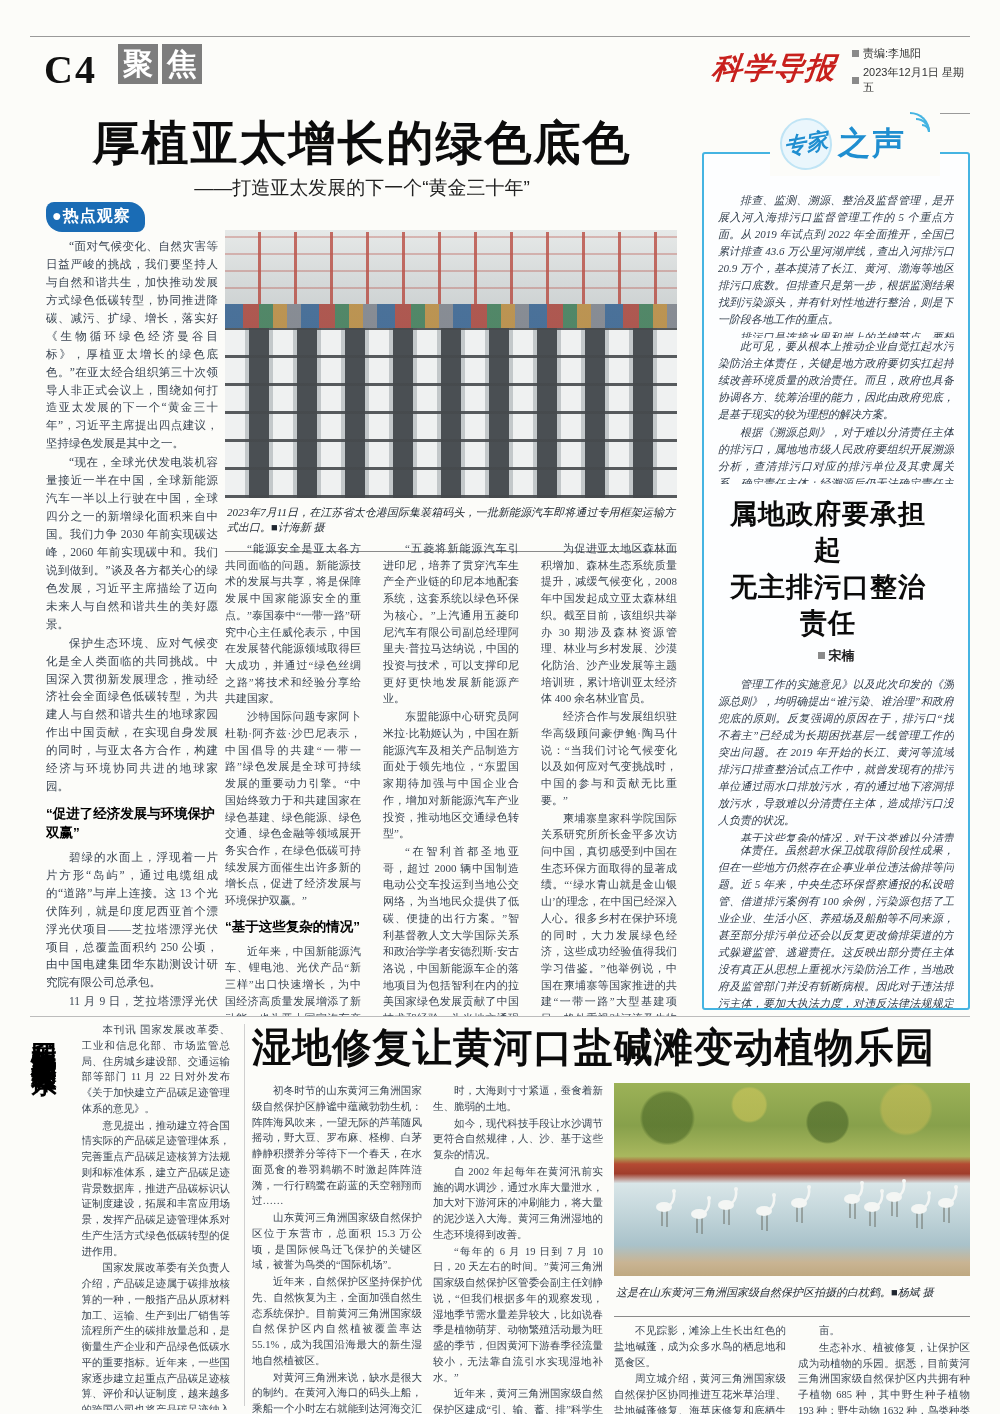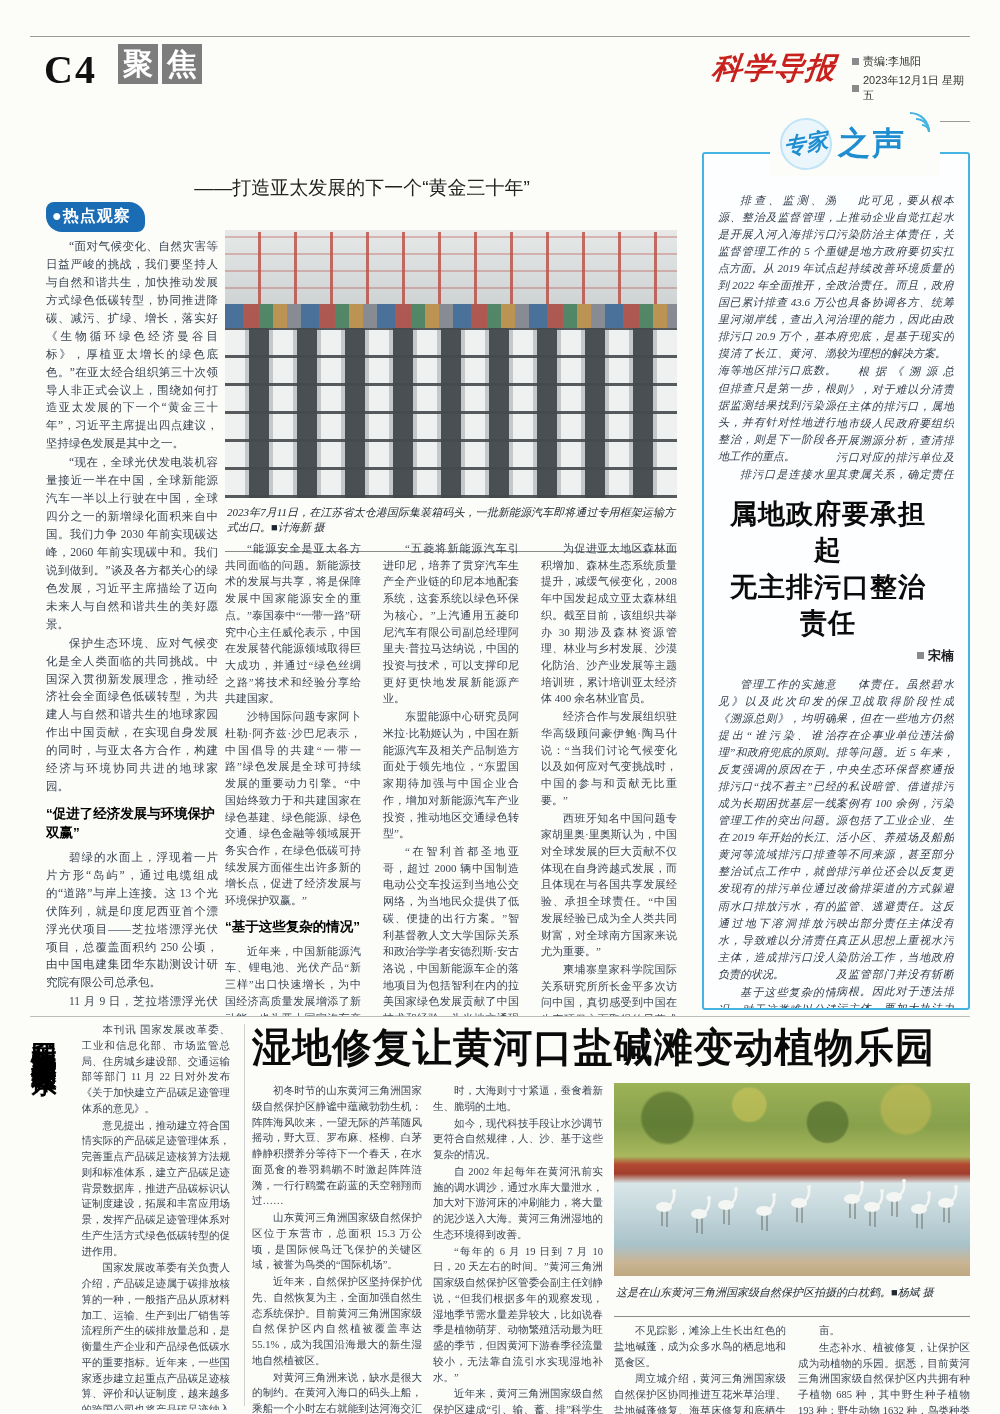--- a/index.html
+++ b/index.html
@@ -10,21 +10,21 @@
 
   
   .top-rule{position:absolute;left:30px;top:36px;width:940px;height:1px;background:#9a9a9a;}
   .pageno{position:absolute;left:44px;top:46px;font-size:40px;font-weight:700;color:#111;
           font-family:"Liberation Serif",serif;letter-spacing:2px;}
   .sec-badge{position:absolute;left:118px;top:44px;display:flex;gap:4px;}
   .sec-badge .bx{width:40px;height:40px;background:#7d7d7d;color:#fff;font-weight:900;
         font-size:30px;line-height:40px;text-align:center;font-family:"Liberation Sans",sans-serif;}
   .masthead{position:absolute;left:712px;top:48px;font-size:30px;font-weight:900;color:#c8201d;
         font-style:italic;transform:skewX(-6deg);font-family:"Liberation Serif",serif;letter-spacing:1px;}
-  .hmeta{position:absolute;left:852px;top:54px;width:118px;font-size:11px;color:#333;
+  .hmeta{position:absolute;left:852px;top:46px;width:118px;font-size:11px;color:#333;
         font-family:"Liberation Sans",sans-serif;border-bottom:1px solid #9a9a9a;padding-bottom:14px;}
   .hmeta .row{display:flex;align-items:center;gap:4px;margin-bottom:4px;}
   .sqicon{display:inline-block;width:7px;height:7px;background:#8a8a8a;flex:0 0 auto;}
 
   
   .lead-hl{position:absolute;left:44px;top:112px;width:636px;text-align:center;font-size:47px;
         font-weight:900;color:#0c0c0c;font-family:"Liberation Sans",sans-serif;letter-spacing:2px;}
   .lead-sub{position:absolute;left:44px;top:175px;width:636px;text-align:center;font-size:19px;
         color:#222;font-family:"Liberation Sans",sans-serif;}
   .hot-badge{position:absolute;left:46px;top:202px;background:#1a6cb5;color:#fff;font-weight:900;
@@ -64,27 +64,27 @@
         font-style:italic;font-family:"Liberation Serif",serif;transform:rotate(-10deg);}
   .sb-logo .rest{color:#1f8ed0;font-weight:900;font-size:32px;font-family:"Liberation Sans",sans-serif;letter-spacing:2px;}
   .sig{position:relative;width:18px;height:18px;align-self:flex-start;margin-top:2px;}
   .sig i{position:absolute;right:0;bottom:0;border:2px solid #45b4e2;border-left:none;border-bottom:none;
         border-radius:0 100% 0 0;display:block;}
   .sig i:nth-child(1){width:6px;height:6px;}
   .sig i:nth-child(2){width:12px;height:12px;}
   .sig i:nth-child(3){width:18px;height:18px;}
   .sb-inner{position:absolute;left:14px;right:14px;top:38px;bottom:10px;font-style:italic;
         font-size:11px;line-height:1.55;color:#2f3b49;}
-  .sb-cols{display:flex;gap:0;}
+  .sb-cols{display:flex;gap:0;flex-direction:column;}
   .sb-cols .c{flex:1 1 0;overflow:hidden;}
   .h1a{height:292px;}
   .h2a{height:332px;}
   .sb-hl{font-size:27px;font-weight:900;color:#0b0b0b;text-align:center;line-height:1.35;
         font-family:"Liberation Sans",sans-serif;font-style:normal;margin:12px 16px 4px 0;letter-spacing:1px;}
-  .sb-by{display:flex;align-items:center;justify-content:flex-end;gap:4px;font-style:normal;
+  .sb-by{display:flex;align-items:center;justify-content:center;gap:4px;font-style:normal;
         font-weight:700;color:#222;font-size:13px;margin-bottom:10px;font-family:"Liberation Sans",sans-serif;}
 
   
   .mid-rule{position:absolute;left:30px;top:1016px;width:940px;height:1px;background:#bcbcbc;}
   .v-rule{position:absolute;left:244px;top:1024px;width:1px;height:382px;background:#cfcfcf;}
 
   .carbon{position:absolute;left:30px;top:1022px;width:200px;height:388px;display:flex;gap:24px;}
   .carbon .vh{writing-mode:vertical-rl;font-size:25px;font-weight:900;color:#000;line-height:1.1;
         font-family:"Liberation Sans",sans-serif;letter-spacing:2px;height:388px;}
   .carbon .body{flex:1 1 auto;overflow:hidden;font-size:10.5px;line-height:1.5;}
@@ -123,20 +123,21 @@
     <div class="row" data-name="editor-row">
       <span class="sqicon" data-name="square-bullet-icon"></span>
       <span data-name="editor-label">责编:李旭阳</span>
     </div>
     <div class="row" data-name="date-row">
       <span class="sqicon" data-name="square-bullet-icon"></span>
       <span data-name="issue-date">2023年12月1日 星期五</span>
     </div>
   </div>
 
+  <div class="lead-hl" data-name="lead-headline">厚植亚太增长的绿色底色</div>
   <div class="lead-sub" data-name="lead-subtitle">——打造亚太发展的下一个“黄金三十年”</div>
   <div class="hot-badge" data-name="hot-topic-badge">●热点观察</div>
 
   <div class="lcol" data-name="lead-left-column">
       <div class="p" data-name="paragraph">“面对气候变化、自然灾害等日益严峻的挑战，我们要坚持人与自然和谐共生，加快推动发展方式绿色低碳转型，协同推进降碳、减污、扩绿、增长，落实好《生物循环绿色经济曼谷目标》，厚植亚太增长的绿色底色。”在亚太经合组织第三十次领导人非正式会议上，围绕如何打造亚太发展的下一个“黄金三十年”，习近平主席提出四点建议，坚持绿色发展是其中之一。</div>
       <div class="p" data-name="paragraph">“现在，全球光伏发电装机容量接近一半在中国，全球新能源汽车一半以上行驶在中国，全球四分之一的新增绿化面积来自中国。我们力争 2030 年前实现碳达峰，2060 年前实现碳中和。我们说到做到。”谈及各方都关心的绿色发展，习近平主席描绘了迈向未来人与自然和谐共生的美好愿景。</div>
       <div class="p" data-name="paragraph">保护生态环境、应对气候变化是全人类面临的共同挑战。中国深入贯彻新发展理念，推动经济社会全面绿色低碳转型，为共建人与自然和谐共生的地球家园作出中国贡献，在实现自身发展的同时，与亚太各方合作，构建经济与环境协同共进的地球家园。</div>
       <div class="h" data-name="subheading">“促进了经济发展与环境保护双赢”</div>
       <div class="p" data-name="paragraph">碧绿的水面上，浮现着一片片方形“岛屿”，通过电缆组成的“道路”与岸上连接。这 13 个光伏阵列，就是印度尼西亚首个漂浮光伏项目——芝拉塔漂浮光伏项目，总覆盖面积约 250 公顷，由中国电建集团华东勘测设计研究院有限公司总承包。</div>
       <div class="p" data-name="paragraph">11 月 9 日，芝拉塔漂浮光伏项目全容量并网发电仪式举行。据悉，项目商业运行后，预计年发电量将达 30 万兆瓦时，可为约 5 万户家庭提供清洁电力，每年节约标煤 11.7 万吨、减少二氧化碳排放量约 21.4 万吨。出席仪式的印尼总统佐科表示，印尼拥有大型新能源发电项目的梦想终于实现。印尼将继续挖掘各种可再生能源潜力，以支持印尼到 2060 年实现净零排放的目标。</div>
@@ -157,21 +158,20 @@
         <div class="p" data-name="paragraph">近年来，中国新能源汽车、锂电池、光伏产品“新三样”出口快速增长，为中国经济高质量发展增添了新动能，也为亚太国家汽车产业转型升级提供了重要支持。</div>
       </div>
     <div class="mcol" data-name="lead-column-2">
         <div class="p" data-name="paragraph">“五菱将新能源汽车引进印尼，培养了贯穿汽车生产全产业链的印尼本地配套系统，这套系统以绿色环保为核心。”上汽通用五菱印尼汽车有限公司副总经理阿里夫·普拉马达纳说，中国的投资与技术，可以支撑印尼更好更快地发展新能源产业。</div>
         <div class="p" data-name="paragraph">东盟能源中心研究员阿米拉·比勒姬认为，中国在新能源汽车及相关产品制造方面处于领先地位，“东盟国家期待加强与中国企业合作，增加对新能源汽车产业投资，推动地区交通绿色转型”。</div>
         <div class="p" data-name="paragraph">“在智利首都圣地亚哥，超过 2000 辆中国制造电动公交车投运到当地公交网络，为当地民众提供了低碳、便捷的出行方案。”智利基督教人文大学国际关系和政治学学者安德烈斯·安古洛说，中国新能源车企的落地项目为包括智利在内的拉美国家绿色发展贡献了中国技术和经验，为当地交通现代化作出积极贡献。</div>
       </div>
     <div class="mcol" data-name="lead-column-3">
         <div class="p" data-name="paragraph">为促进亚太地区森林面积增加、森林生态系统质量提升，减缓气候变化，2008年中国发起成立亚太森林组织。截至目前，该组织共举办 30 期涉及森林资源管理、林业与乡村发展、沙漠化防治、沙产业发展等主题培训班，累计培训亚太经济体 400 余名林业官员。</div>
         <div class="p" data-name="paragraph">经济合作与发展组织驻华高级顾问豪伊鲍·陶马什说：“当我们讨论气候变化以及如何应对气变挑战时，中国的参与和贡献无比重要。”</div>
-        <div class="p" data-name="paragraph">西班牙知名中国问题专家胡里奥·里奥斯认为，中国对全球发展的巨大贡献不仅体现在自身跨越式发展，而且体现在与各国共享发展经验、承担全球责任。“中国发展经验已成为全人类共同财富，对全球南方国家来说尤为重要。”</div>
         <div class="p" data-name="paragraph">柬埔寨皇家科学院国际关系研究所所长金平多次访问中国，真切感受到中国在生态环保方面取得的显著成绩。“‘绿水青山就是金山银山’的理念，在中国已经深入人心。很多乡村在保护环境的同时，大力发展绿色经济，这些成功经验值得我们学习借鉴。”他举例说，中国在柬埔寨等国家推进的共建“一带一路”大型基建项目，格外重视对河流及生物多样性的影响。“我们期待中国继续同亚太国家加强应对气候变化、环境保护、生物多样性保护、森林恢复等领域的合作，中国在这些领域成为地区榜样。”</div>
       </div>
   </div>
 
   <div class="sb-box" data-name="expert-voice-box">
     <div class="sb-inner" data-name="expert-voice-content">
       <div class="sb-cols h1a" data-name="expert-part1">
         <div class="c" data-name="expert-part1-col1">
             <div class="p" data-name="paragraph">排查、监测、溯源、整治及监督管理，是开展入河入海排污口监督管理工作的 5 个重点方面。从 2019 年试点到 2022 年全面推开，全国已累计排查 43.6 万公里河湖岸线，查出入河排污口 20.9 万个，基本摸清了长江、黄河、渤海等地区排污口底数。但排查只是第一步，根据监测结果找到污染源头，并有针对性地进行整治，则是下一阶段各地工作的重点。</div>
             <div class="p" data-name="paragraph">排污口是连接水里和岸上的关键节点，要想有效管控入河入海污染物排放，就要在排查排污口的基础上，顺藤摸瓜，找出与之相对应的污染源，确定排污口责任主体。生态环境部近日印发《入河入海排污口监督管理技术指南 溯源总则》（以下简称《溯源总则》），其中一项重要内容就是指导各地明确入河入海排污口责任主体。</div>

